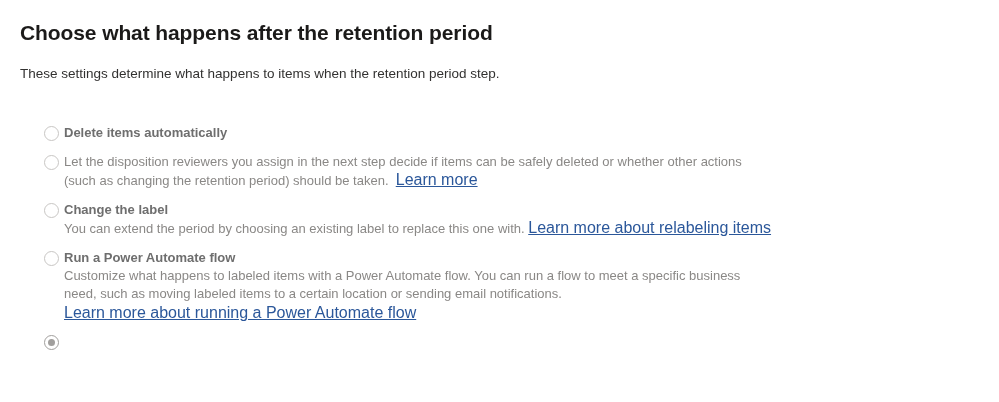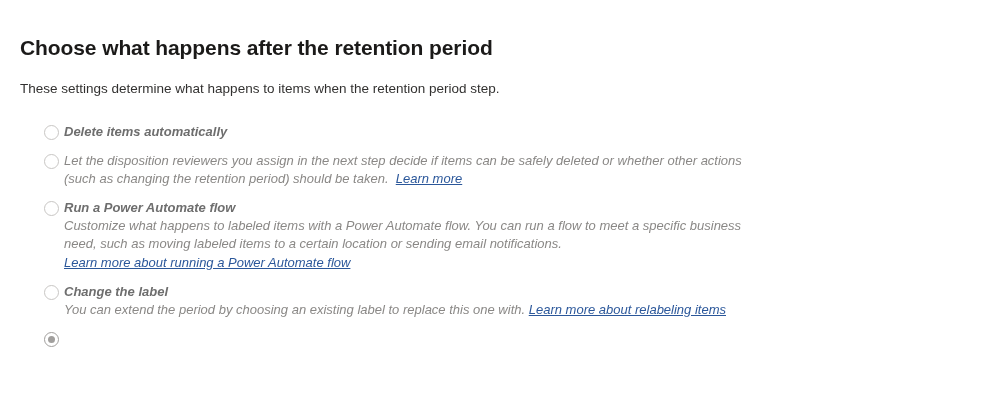--- a/index.html
+++ b/index.html
@@ -13,42 +13,41 @@
     font-family: "Liberation Sans", "DejaVu Sans", sans-serif;
     -webkit-font-smoothing: antialiased;
     overflow: hidden;
   }
 
   .page {
     position: relative;
     width: 795px;
     height: 402px;
     box-sizing: border-box;
-    padding: 34px 20px 0 20px;
+    padding: 19px 20px 0 20px;
   }
 
   .page-title {
     font-size: 21px;
     font-weight: bold;
     color: #1b1a19;
     letter-spacing: -0.1px;
     margin: 0 0 0 0;
     line-height: 28px;
   }
 
   .page-subtitle {
     font-size: 13.5px;
     color: #323130;
     line-height: 20px;
     margin-top: 17px;
   }
 
   .options {
-    margin-top: 24px;
-    font-style: italic;
+    margin-top: 40px;
   }
 
   .option {
     position: relative;
     padding-left: 40px;
     margin-bottom: 11px;
   }
   .option:last-child { margin-bottom: 0; }
 
   .radio {
@@ -97,21 +96,21 @@
 
   .option-desc-wide {
     max-width: 930px;
   }
 
   a.learn-link,
   .learn-link {
     color: #2b579a;
     text-decoration: underline;
     cursor: pointer;
-    font-size: 13px;
+    font-size: 16px;
   }
 
   .link-block {
     display: block;
     margin-left: 4px;
     margin-top: 1px;
     line-height: 18px;
   }
 
   .nbsp-gap { white-space: pre; }
@@ -132,29 +131,29 @@
       <span class="option-label">Delete items automatically</span>
     </div>
 
     <div class="option">
       <span class="radio"></span>
       <div class="option-desc option-desc-wide"><span>Let the disposition reviewers you assign in the next step decide if items can be safely deleted or whether other actions (such as changing the retention period) should be taken.</span><span class="nbsp-gap">  </span><a class="learn-link">Learn more</a></div>
     </div>
 
     <div class="option">
       <span class="radio"></span>
-      <span class="option-label">Run a Power Automate flow</span>
-      <div class="option-desc option-desc-wide">Customize what happens to labeled items with a Power Automate flow. You can run a flow to meet a specific business need, such as moving labeled items to a certain location or sending email notifications.</div>
-      <a class="learn-link link-block">Learn more about running a Power Automate flow</a>
+      <span class="option-label">Change the label</span>
+      <div class="option-desc option-desc-wide"><span>You can extend the period by choosing an existing label to replace this one with.</span><span class="nbsp-gap"> </span><a class="learn-link">Learn more about relabeling items</a></div>
     </div>
 
     <div class="option">
       <span class="radio"></span>
-      <span class="option-label">Change the label</span>
-      <div class="option-desc option-desc-wide"><span>You can extend the period by choosing an existing label to replace this one with.</span><span class="nbsp-gap"> </span><a class="learn-link">Learn more about relabeling items</a></div>
+      <span class="option-label">Run a Power Automate flow</span>
+      <div class="option-desc option-desc-wide">Customize what happens to labeled items with a Power Automate flow. You can run a flow to meet a specific business need, such as moving labeled items to a certain location or sending email notifications.</div>
+      <a class="learn-link link-block">Learn more about running a Power Automate flow</a>
     </div>
 
     <div class="option">
       <span class="radio checked"></span>
     </div>
 
   </div>
 </div>
 
 </body></html>

